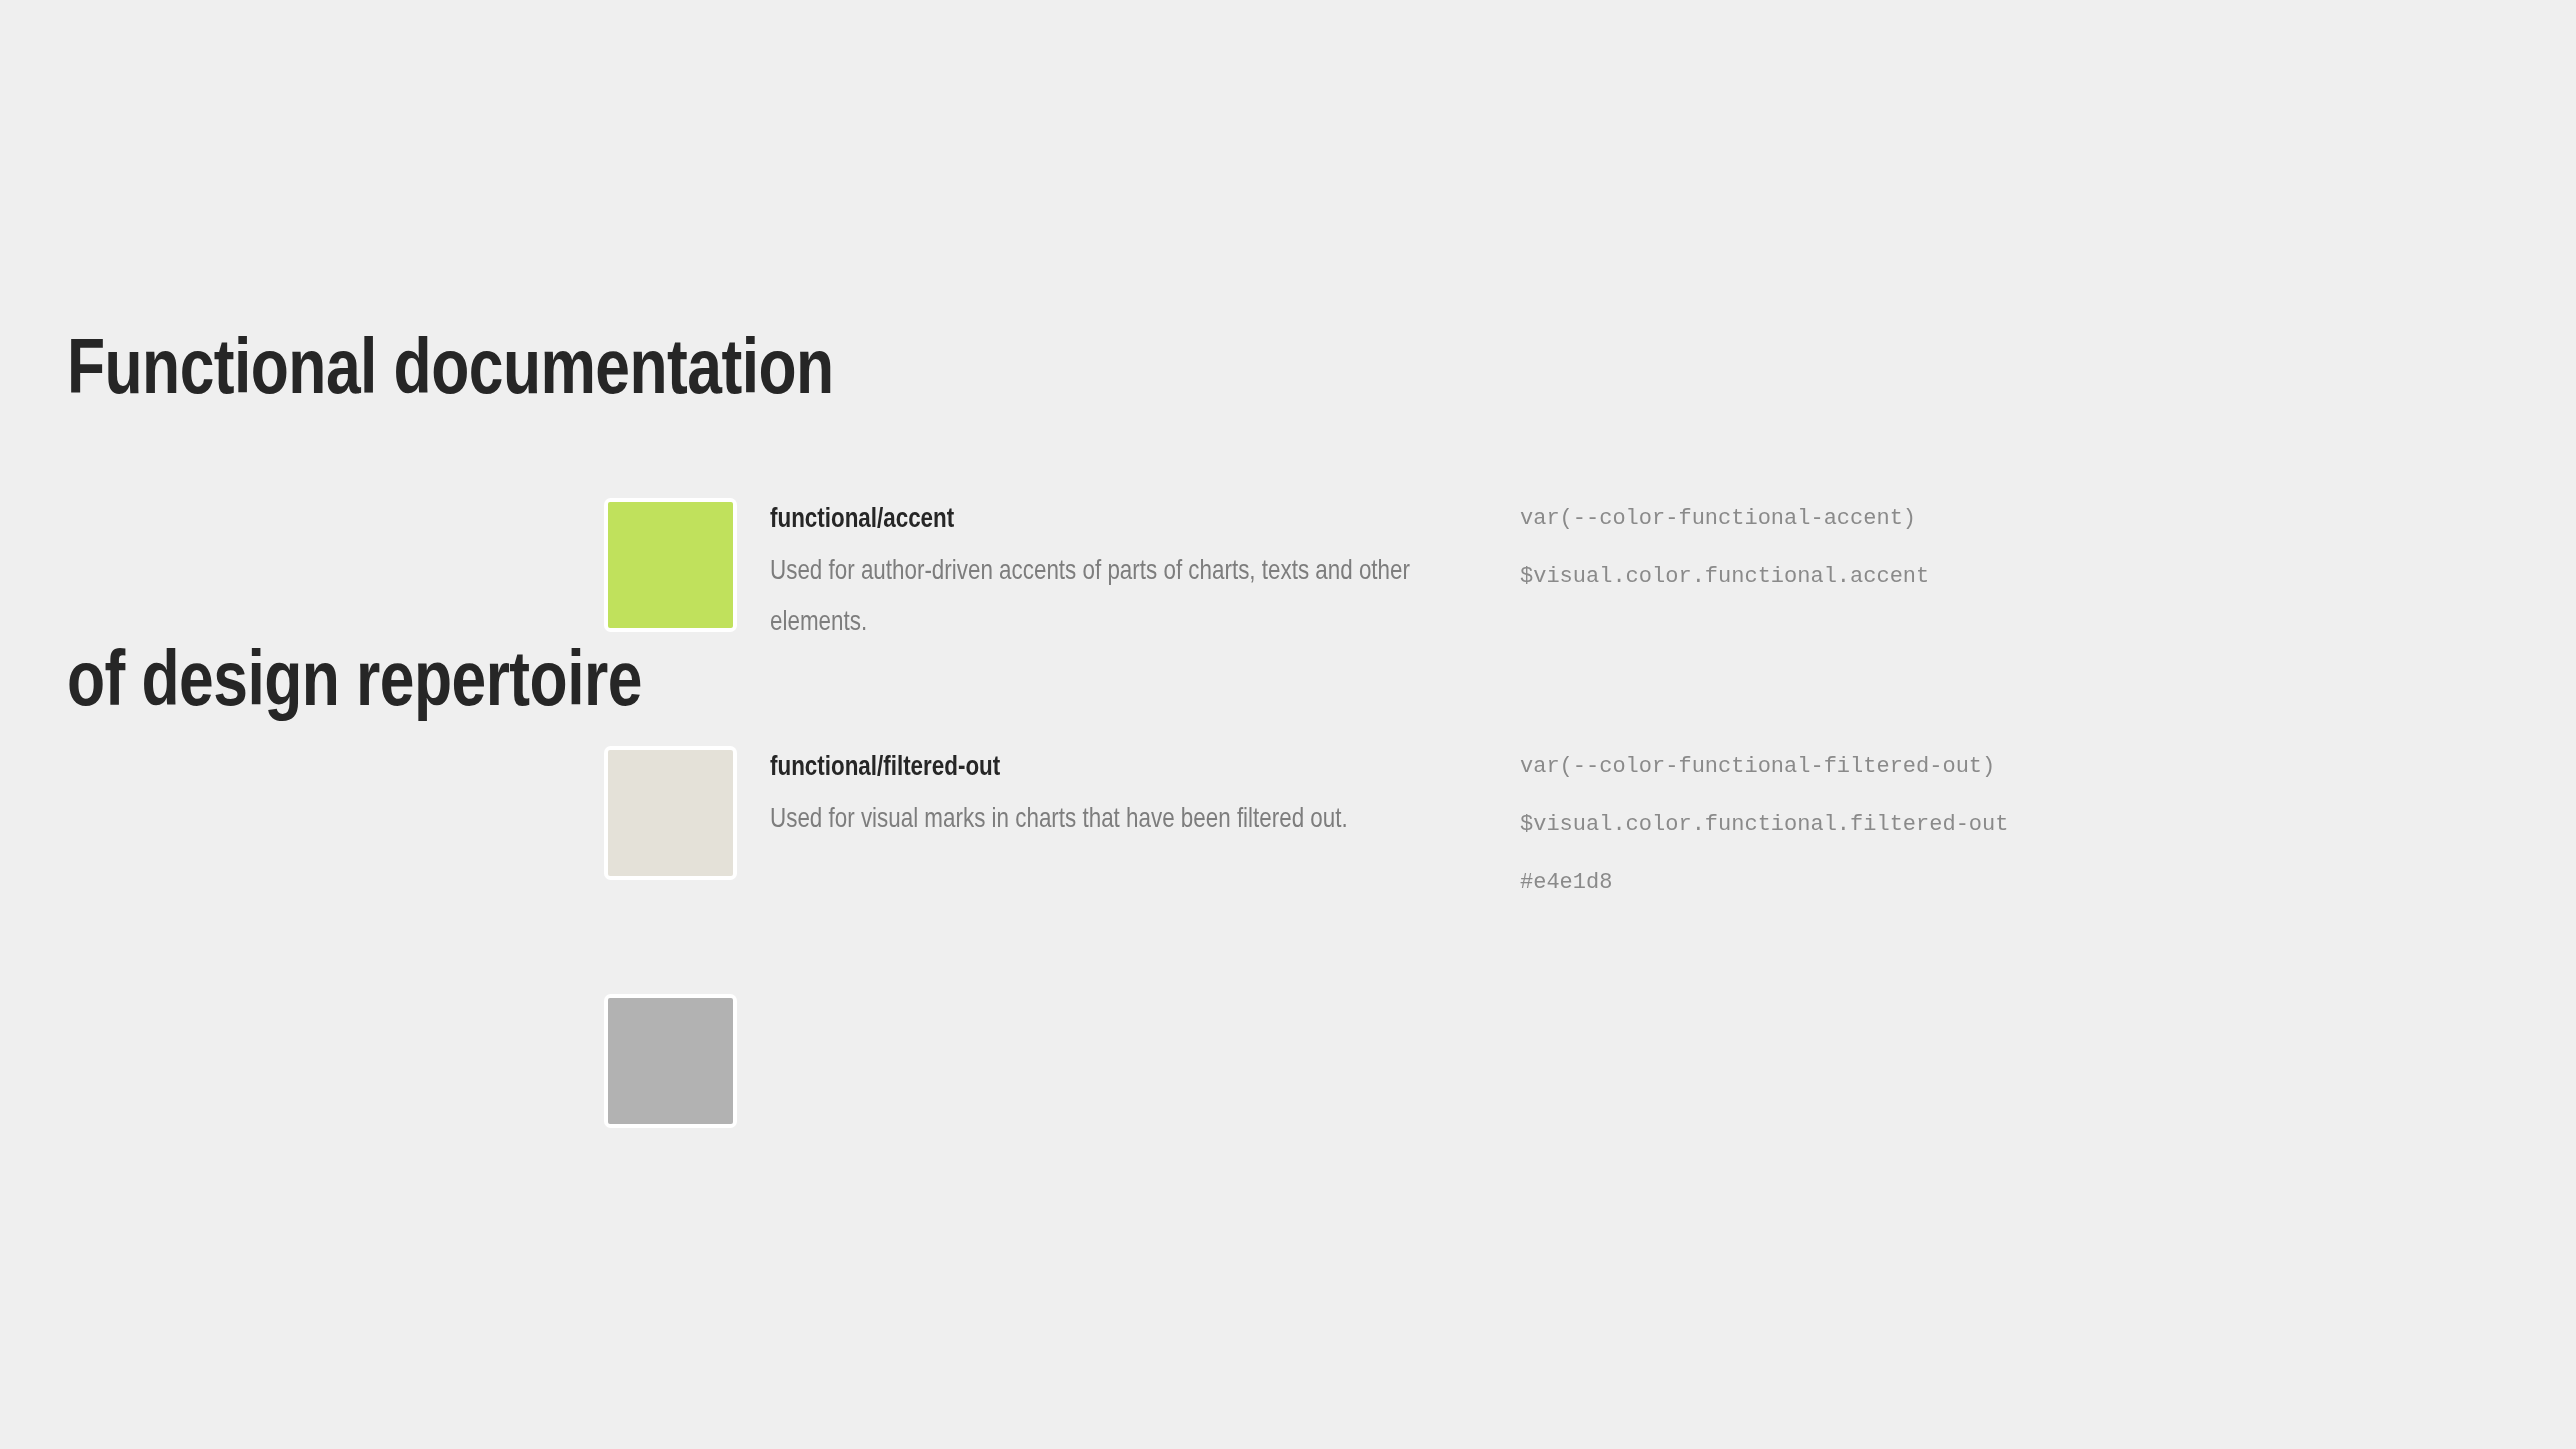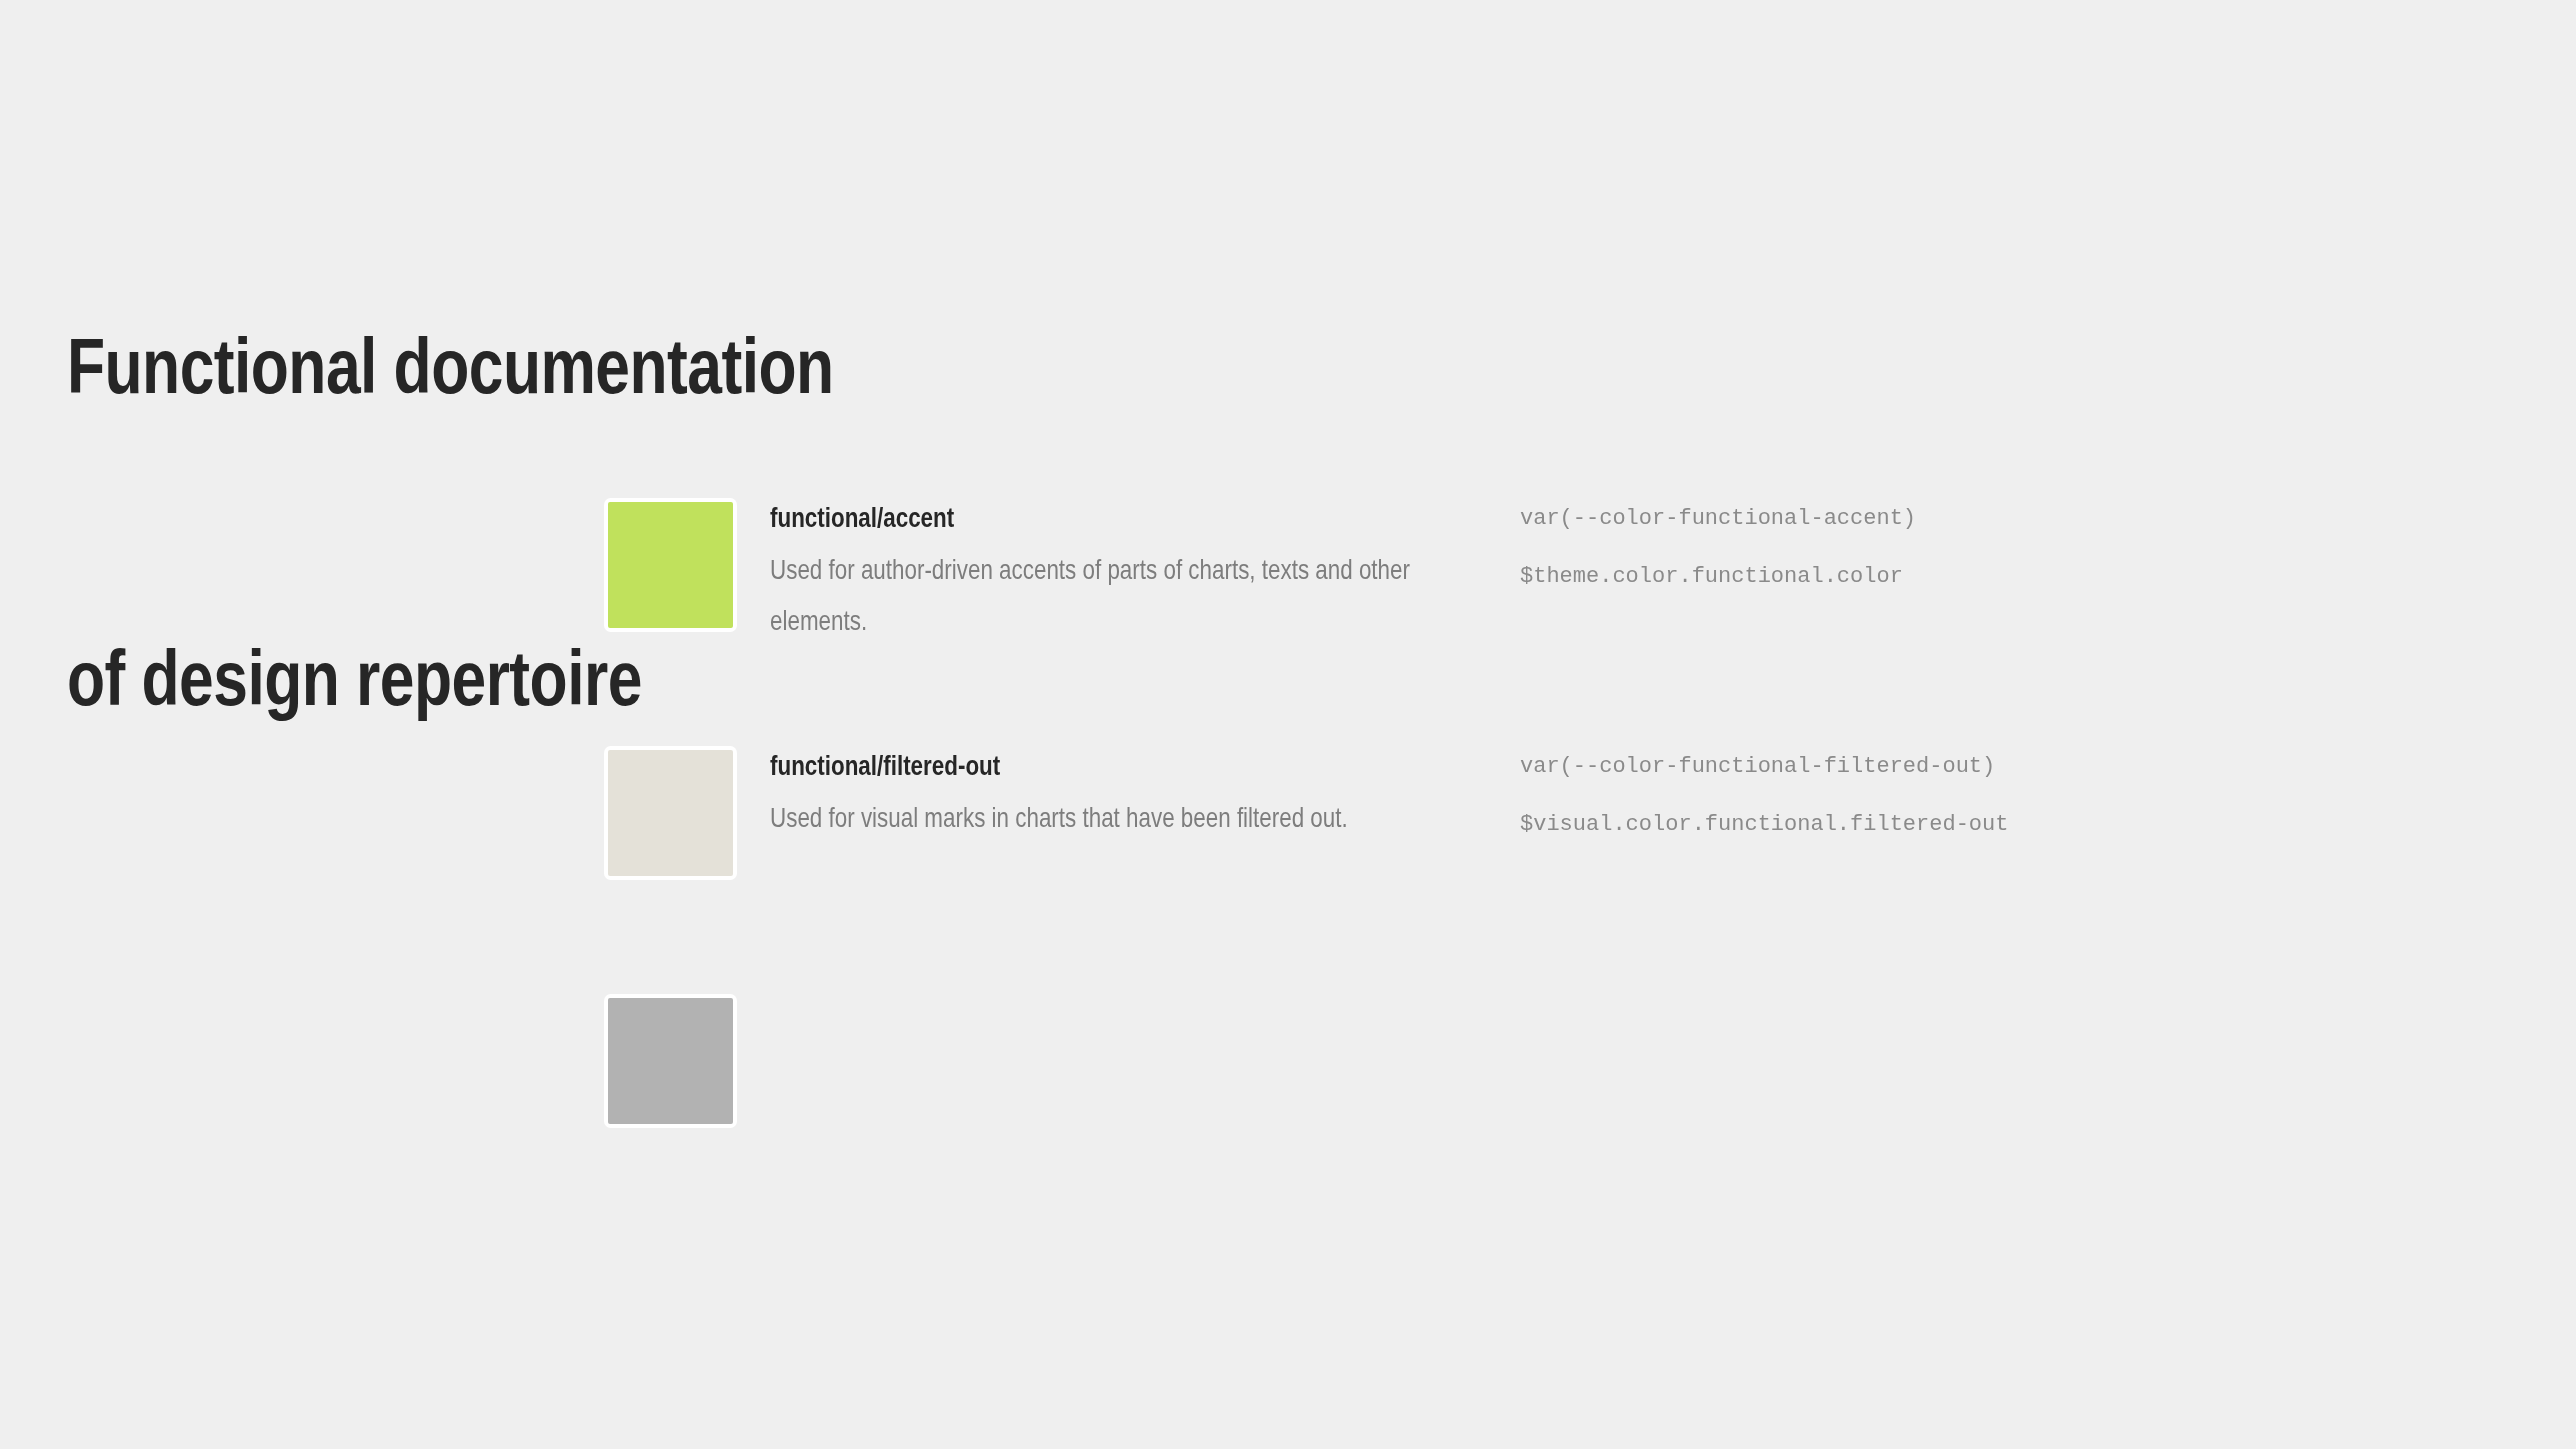--- a/index.html
+++ b/index.html
@@ -119,35 +119,36 @@
   <div class="swatch-row">
     <div class="swatch-chip">
       <div class="swatch-fill" style="background: rgb(192, 225, 92);"></div>
     </div>
     <div class="swatch-text">
       <div class="swatch-name">functional/accent</div>
       <div class="swatch-desc">Used for author-driven accents of parts of charts, texts and other elements.</div>
     </div>
     <div class="swatch-codes">
       <span class="code-line">var(--color-functional-accent)</span>
-      <span class="code-line">$theme.color.functional.color</span>
+      <span class="code-line">$visual.color.functional.accent</span>
     </div>
   </div>
 
   <div class="swatch-row">
     <div class="swatch-chip">
       <div class="swatch-fill" style="background: rgb(228, 225, 216);"></div>
     </div>
     <div class="swatch-text">
       <div class="swatch-name">functional/filtered-out</div>
       <div class="swatch-desc">Used for visual marks in charts that have been filtered out.</div>
     </div>
     <div class="swatch-codes">
       <span class="code-line">var(--color-functional-filtered-out)</span>
       <span class="code-line">$visual.color.functional.filtered-out</span>
+      <span class="code-line">#e4e1d8</span>
     </div>
   </div>
 
   <div class="swatch-row">
     <div class="swatch-chip">
       <div class="swatch-fill" style="background: rgb(178, 178, 178);"></div>
     </div>
   </div>
 
 </div>

